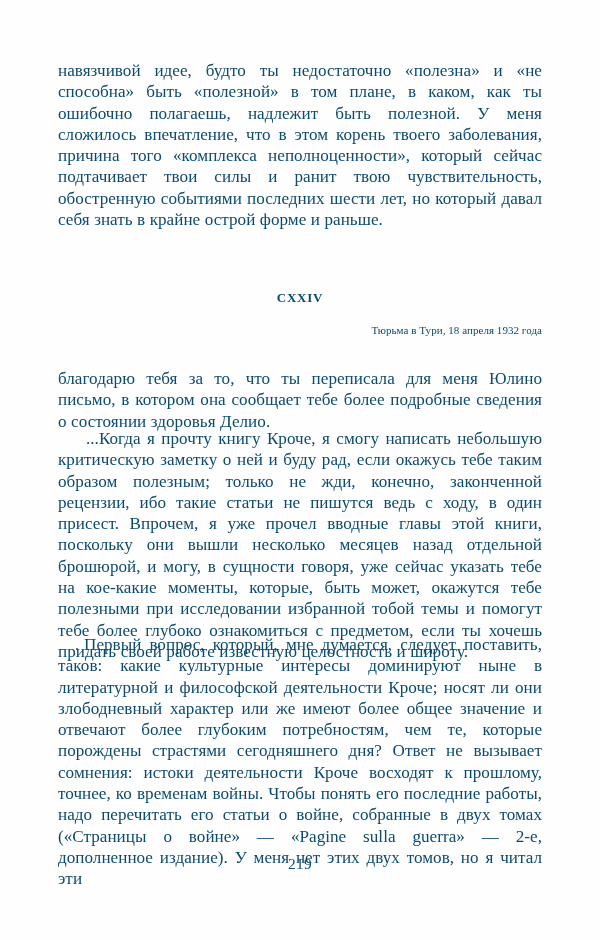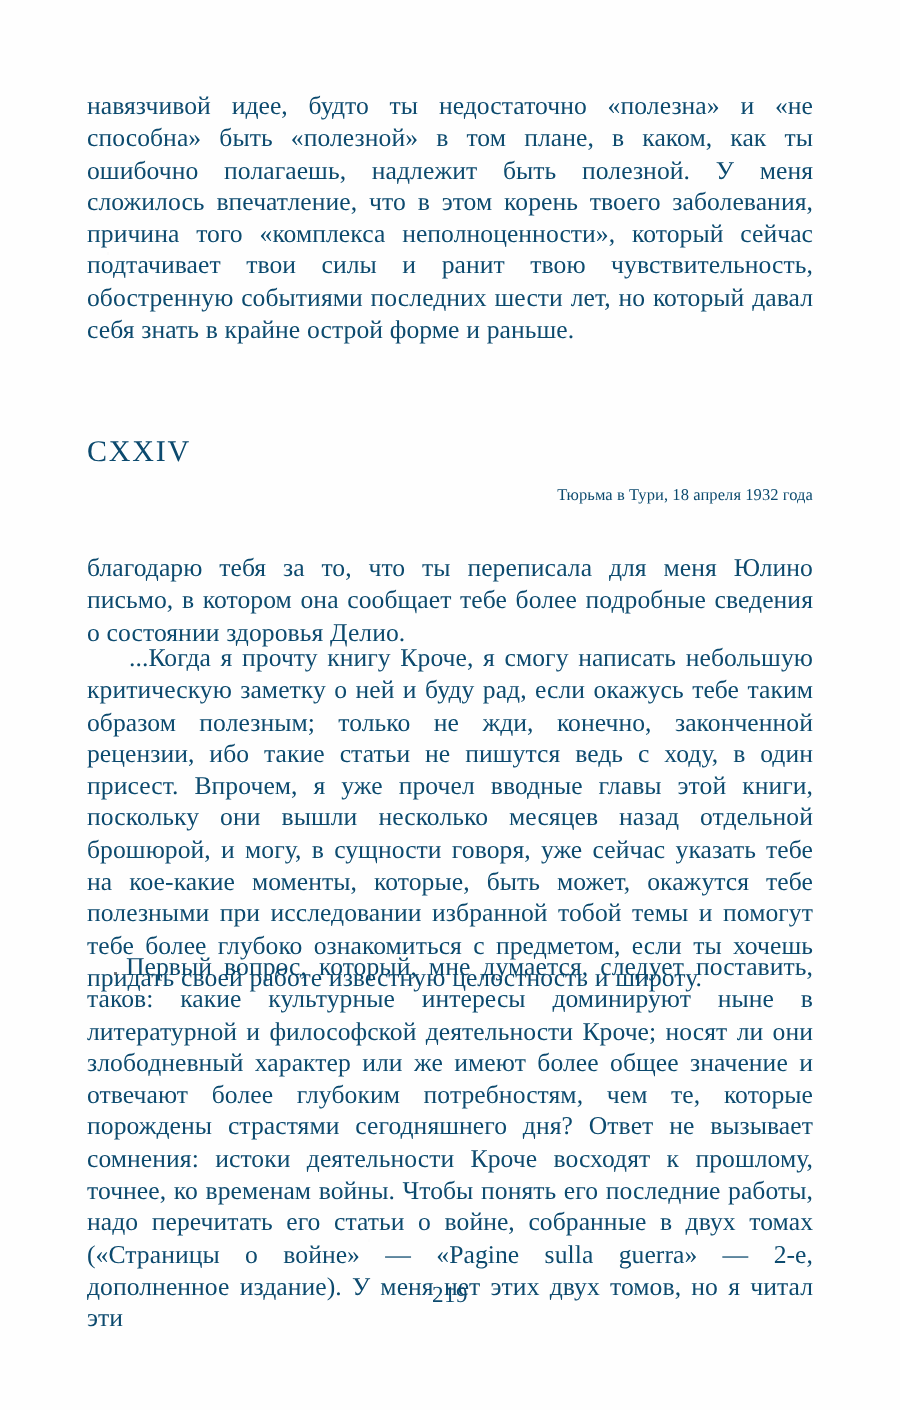--- a/index.html
+++ b/index.html
@@ -56,23 +56,24 @@
   }
   .sig {
     font-style: italic;
     display: inline-block;
     margin-left: 58px;
   }
 
   
   #chapter-number {
     top: 290px;
-    font-size: 20px;
+    text-align: center;
+    font-size: 13px;
     letter-spacing: 0.06em;
-    font-weight: 400;
+    font-weight: 700;
   }
 
   
   #dateline {
     top: 324px;
     text-align: right;
     font-size: 11px;
     letter-spacing: 0.005em;
   }
 

